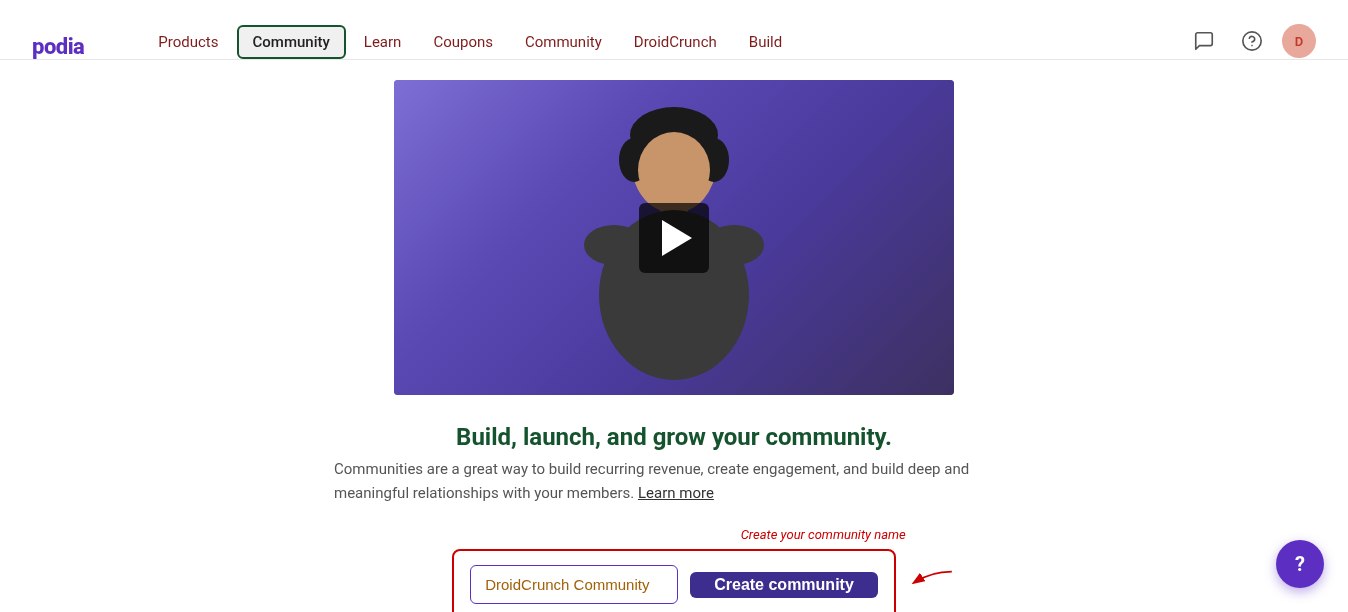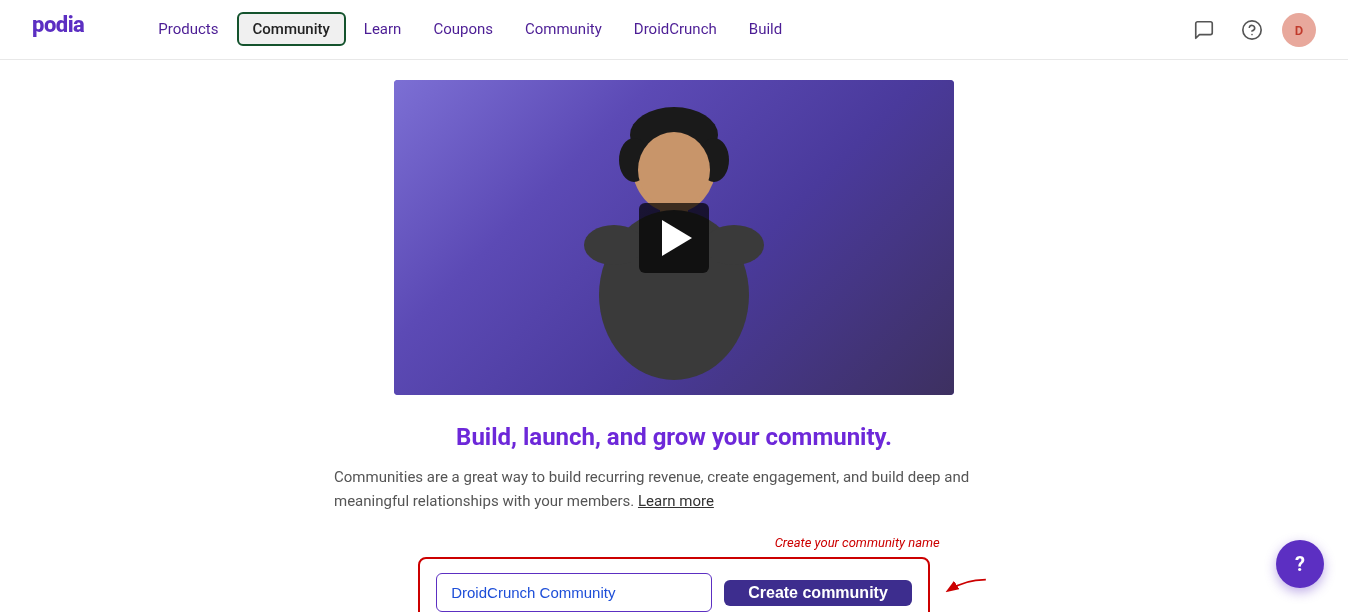--- a/index.html
+++ b/index.html
@@ -8,22 +8,22 @@
       background: #fff;
       color: #333;
       width: 1348px;
       min-height: 612px;
       overflow-x: hidden;
     }
 
     
     .navbar {
       display: flex;
-      align-items: flex-start;
-      padding: 12px 32px;
+      align-items: flex-end;
+      padding: 0 32px;
       height: 60px;
       border-bottom: 1px solid #e8e8e8;
       position: relative;
       background: #fff;
     }
     .nav-logo {
       font-size: 22px;
       font-weight: 800;
       color: #5c2fc2;
       margin-right: 60px;
@@ -31,21 +31,21 @@
     }
     .nav-links {
       display: flex;
       align-items: center;
       gap: 4px;
       flex: 1;
     }
     .nav-link {
       padding: 6px 14px;
       font-size: 15px;
-      color: #4c1d95;
+      color: #7f1d1d;
       cursor: pointer;
       border-radius: 6px;
       text-decoration: none;
     }
     .nav-link.active {
       background: #f0f0f0;
       font-weight: 500;
       color: #222;
       border: 2px solid #14532d;
     }
@@ -139,22 +139,22 @@
       border-top: 18px solid transparent;
       border-bottom: 18px solid transparent;
       border-left: 30px solid #fff;
       margin-left: 6px;
     }
 
     
     .headline {
       font-size: 24px;
       font-weight: 700;
-      color: #6d28d9;
-      margin-bottom: 14px;
+      color: #14532d;
+      margin-bottom: 6px;
       text-align: center;
     }
     .subtext {
       font-size: 15px;
       color: #555;
       text-align: left;
       max-width: 680px;
       line-height: 1.6;
       margin-bottom: 4px;
     }
@@ -192,22 +192,22 @@
       display: flex;
       align-items: center;
       gap: 12px;
       background: #fff;
     }
     .community-name-input {
       border: 1.5px solid #5c2fc2;
       border-radius: 6px;
       padding: 10px 14px;
       font-size: 15px;
-      color: #1d4ed8;
-      width: 276px;
+      color: #a16207;
+      width: 208px;
       outline: none;
     }
     .create-btn {
       background: #3d2d8e;
       color: #fff;
       border: none;
       border-radius: 6px;
       padding: 4px 24px;
       font-size: 16px;
       font-weight: 600;

